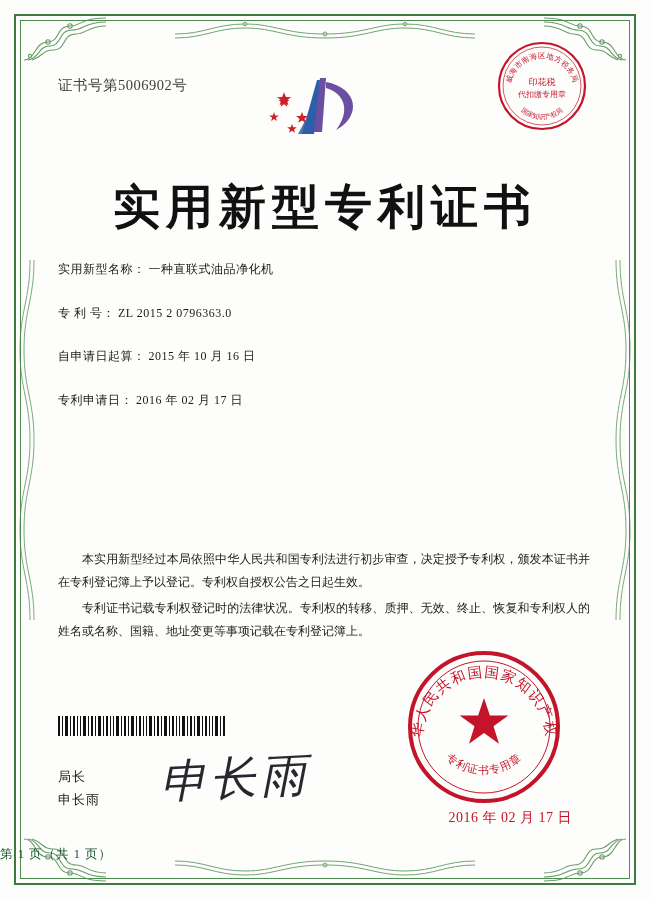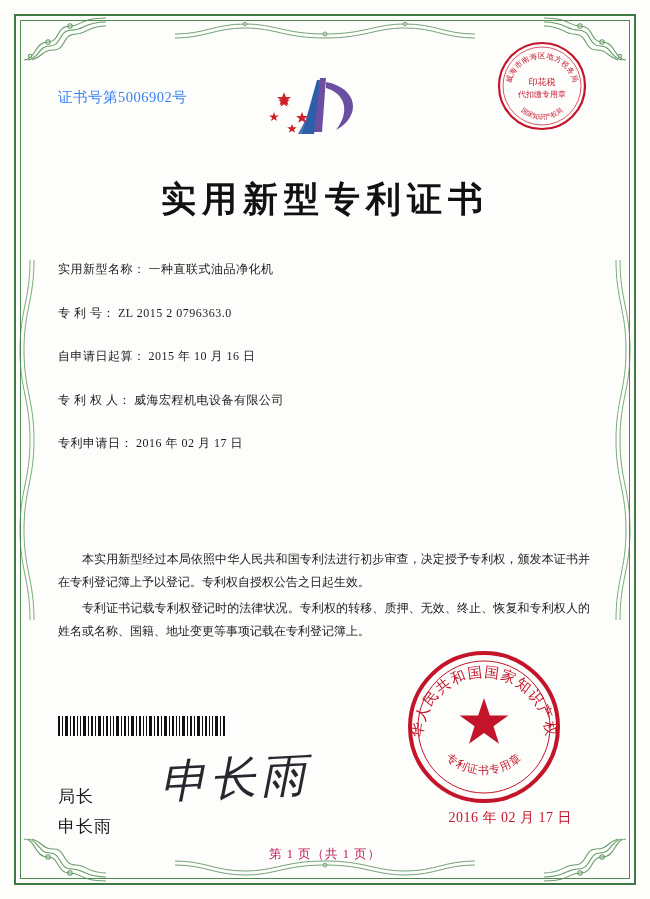--- a/index.html
+++ b/index.html
@@ -84,31 +84,31 @@
     top: 40px;
     width: 92px;
     height: 92px;
   }
   .seal-top svg { width:100%; height:100%; display:block; }
 
   
   .cert-no {
     position: absolute;
     left: 58px;
-    top: 88px;
+    top: 76px;
     font-size: 14.5px;
-    color: #3b82f6;
+    color: #404040;
     letter-spacing: .5px;
   }
   .title {
     position: absolute;
     left: 0; right: 0;
     top: 176px;
     text-align: center;
-    font-size: 35px;
+    font-size: 47px;
     font-weight: bold;
     letter-spacing: 6px;
     color: #111;
   }
 
   .fields {
     position: absolute;
     left: 58px;
     top: 262px;
     width: 520px;
@@ -142,25 +142,24 @@
     width: 170px;
     height: 20px;
   }
   .barcode svg { width: 100%; height: 100%; display:block; }
 
   
   .sig-block {
     position: absolute;
     left: 58px;
     top: 766px;
-    font-size: 17px;
+    font-size: 13px;
     color: #1b1b1b;
     line-height: 1.75;
     letter-spacing: 1px;
-    margin-top: 16px;
   }
   .sig-script {
     position: absolute;
     left: 160px;
     top: 748px;
     font-family: "Liberation Serif", "DejaVu Serif", serif;
     font-size: 46px;
     font-style: italic;
     color: #15151f;
     letter-spacing: 4px;
@@ -183,23 +182,22 @@
     bottom: 72px;
     font-size: 14px;
     color: #c4142a;
     letter-spacing: .5px;
   }
 
   .footer {
     position: absolute;
     left: 0; right: 0;
     bottom: 36px;
-    text-align: center;
     font-size: 12.5px;
-    color: #be185d;
+    color: #14532d;
     letter-spacing: 1px;
   }
 </style>
 </head>
 <body>
 
 <div class="page">
 
   <div class="border-outer"></div>
   <div class="border-inner"></div>
@@ -315,24 +313,20 @@
       <span class="lbl">实用新型名称：</span>
       <span class="val">一种直联式油品净化机</span>
     </div>
     <div class="field">
       <span class="lbl">专  利  号：</span>
       <span class="val">ZL 2015 2 0796363.0</span>
     </div>
     <div class="field">
       <span class="lbl">自申请日起算：</span>
       <span class="val">2015 年 10 月 16 日</span>
-    </div>
-    <div class="field">
-      <span class="lbl">专 利 权 人：</span>
-      <span class="val">威海宏程机电设备有限公司</span>
     </div>
     <div class="field">
       <span class="lbl">专利申请日：</span>
       <span class="val">2016 年 02 月 17 日</span>
     </div>
   </div>
 
   <div class="body-text">
     <p>本实用新型经过本局依照中华人民共和国专利法进行初步审查，决定授予专利权，颁发本证书并在专利登记簿上予以登记。专利权自授权公告之日起生效。</p>
     <p>专利证书记载专利权登记时的法律状况。专利权的转移、质押、无效、终止、恢复和专利权人的姓名或名称、国籍、地址变更等事项记载在专利登记簿上。</p>

